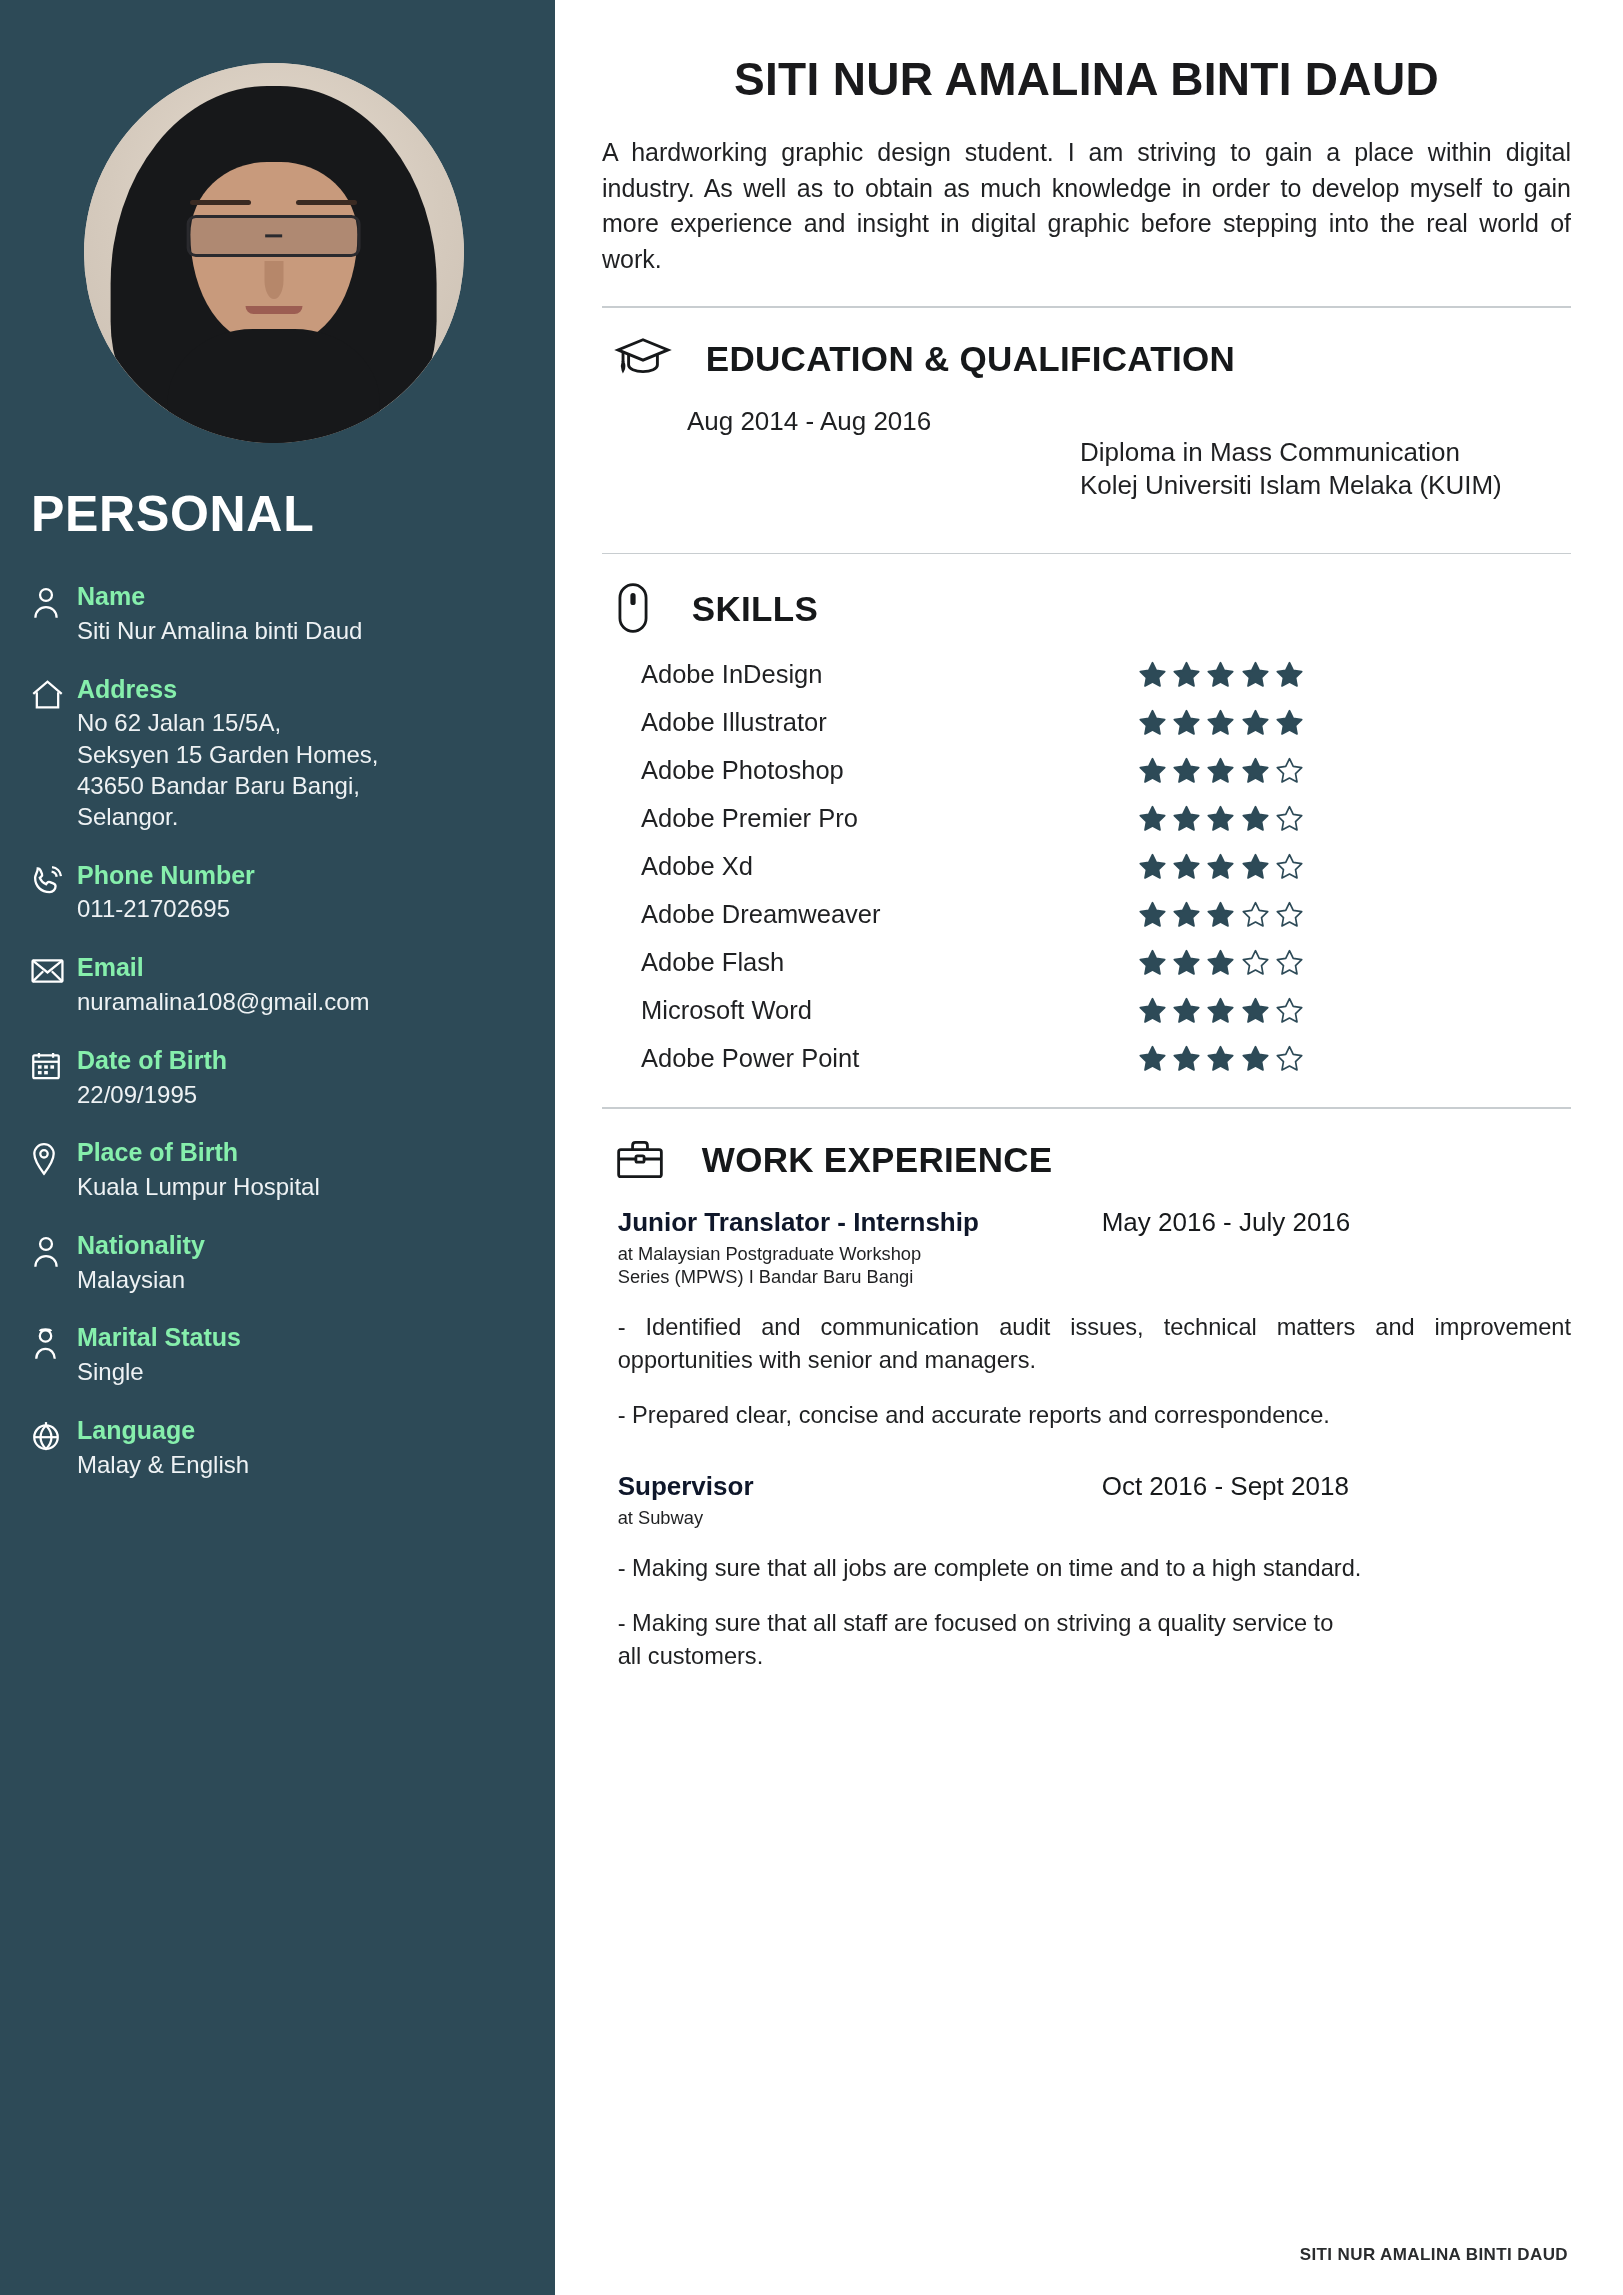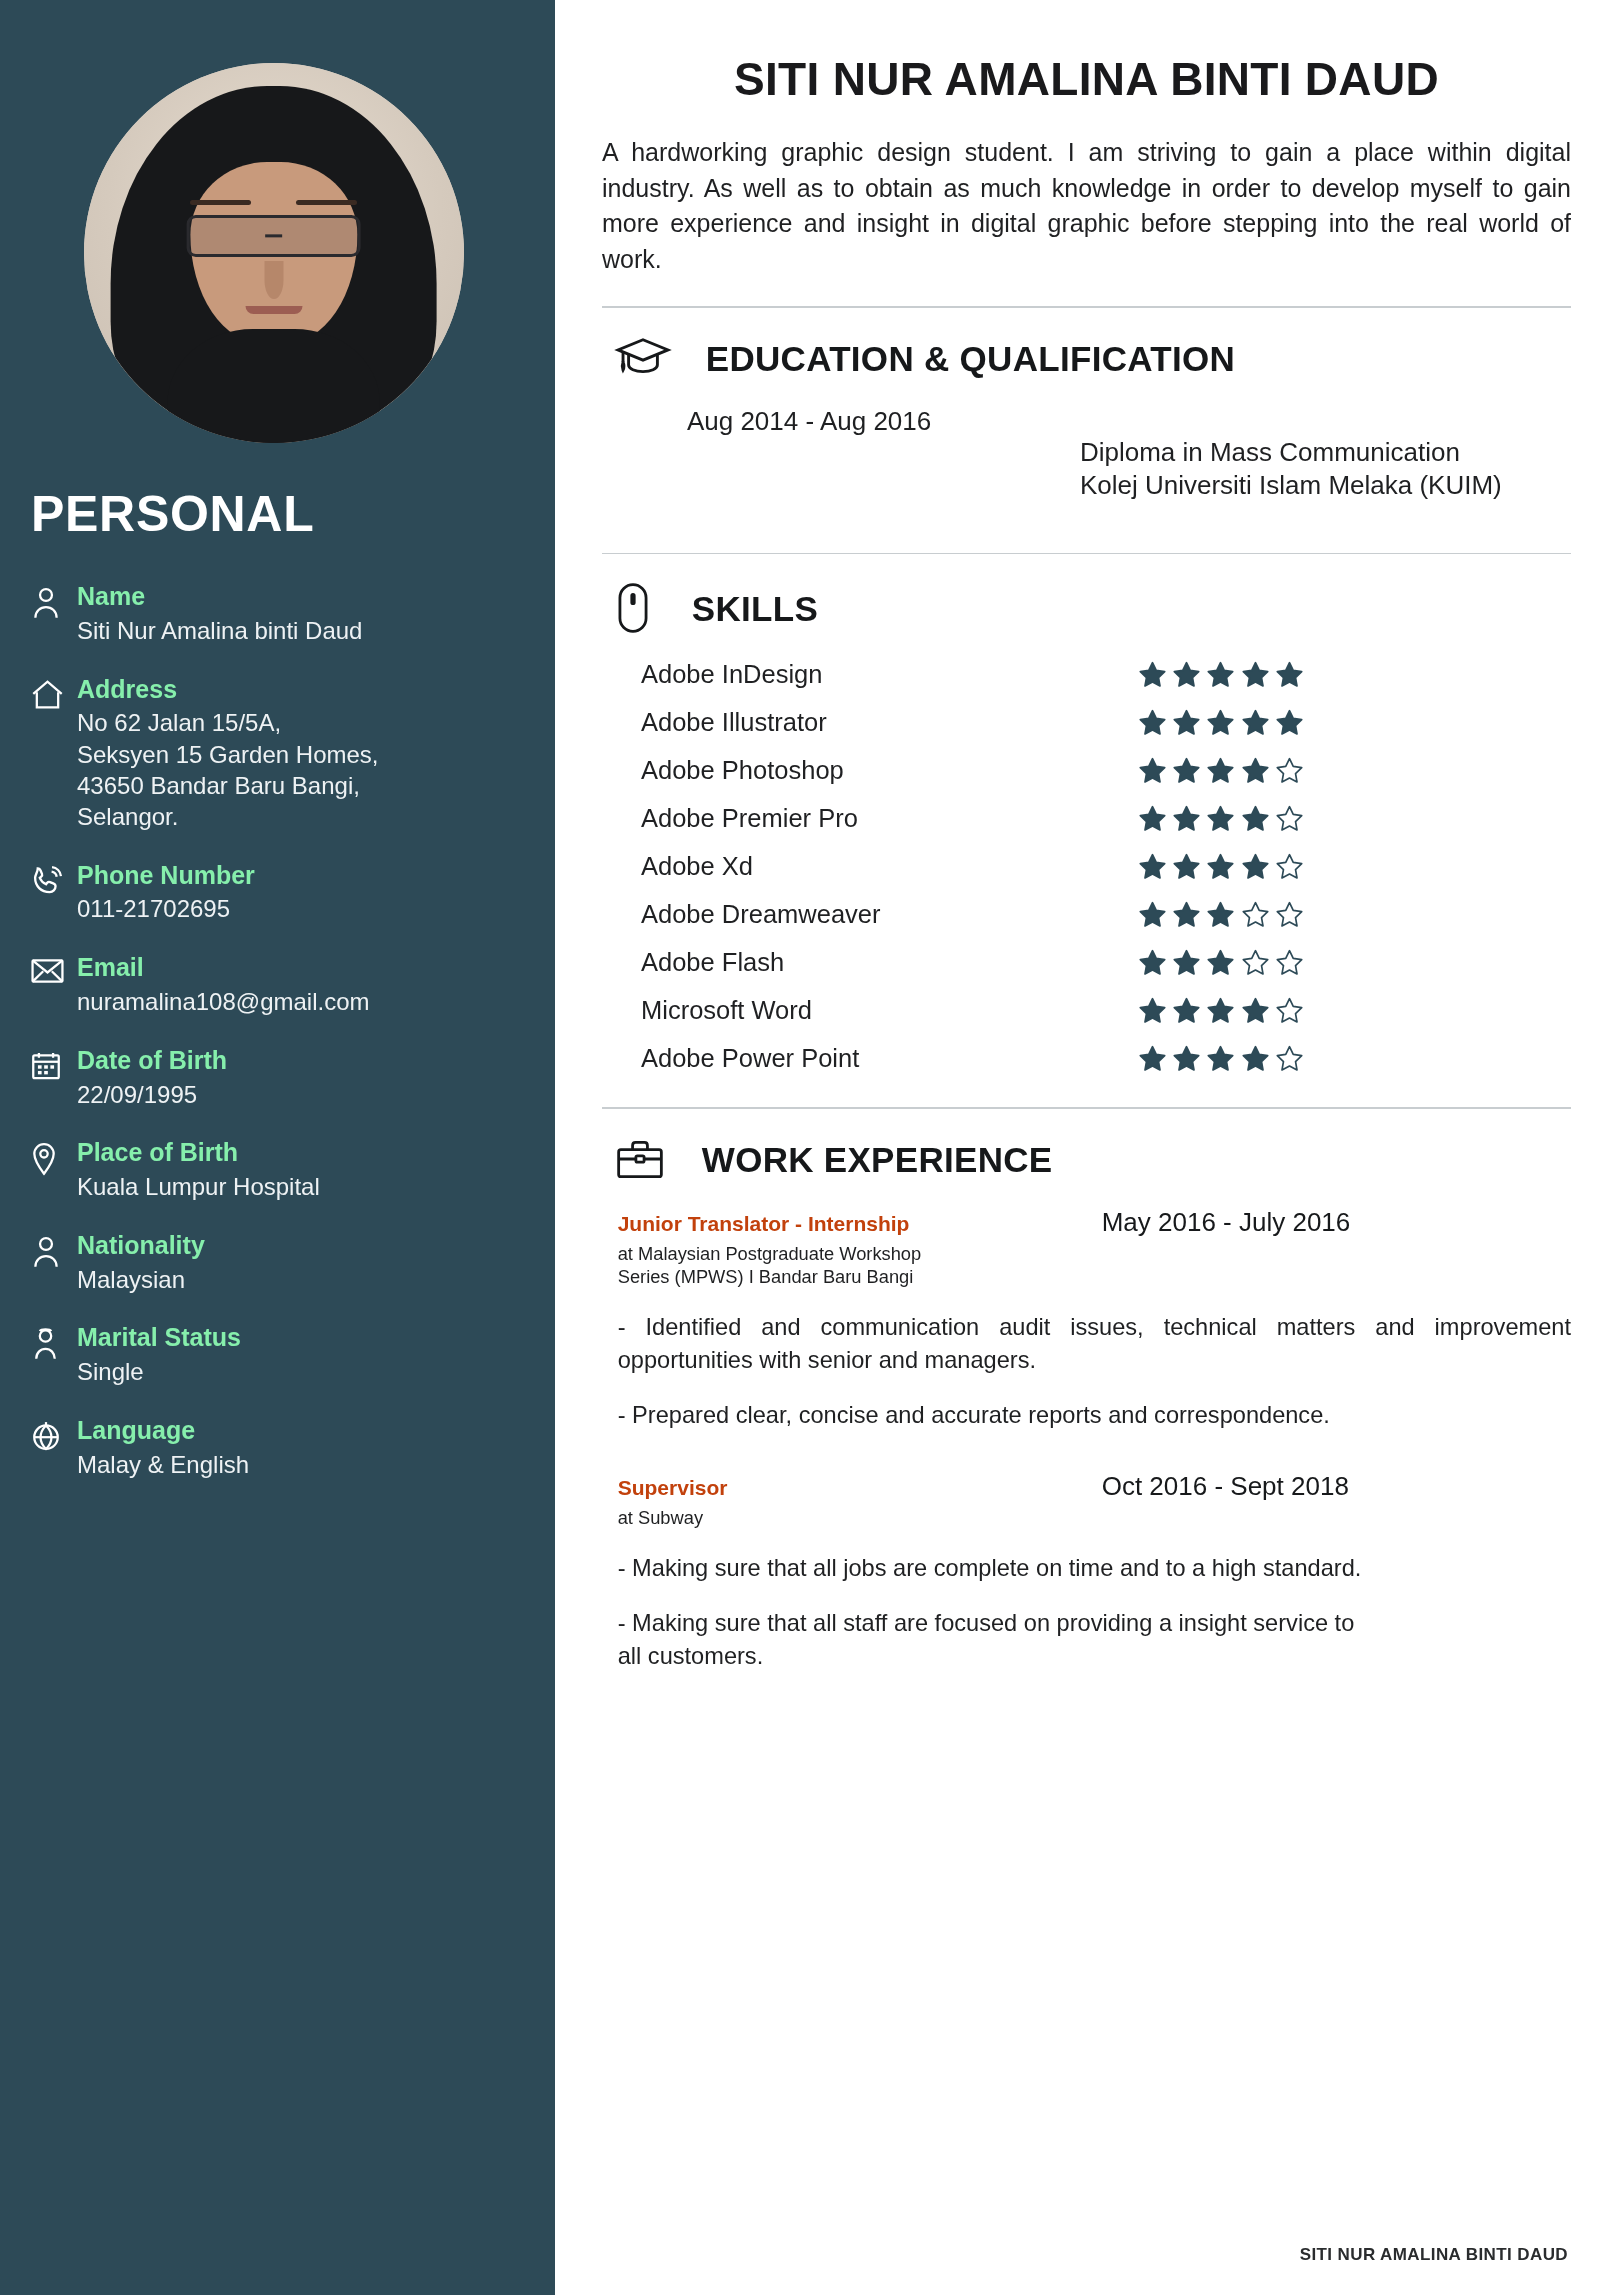--- a/index.html
+++ b/index.html
@@ -161,21 +161,21 @@
     align-items: center;
     margin-bottom: 19px;
   }
   .skill-name { font-size: 25.5px; flex: 0 0 497px; color:#1f2022; }
   .stars { display: flex; gap: 5.2px; }
   .star { width: 29px; height: 29px; display:block; }
 
   
   .work-block { margin: 0 0 0 15.7px; }
   .work-head { display: flex; align-items: baseline; }
-  .work-role { font-size: 21px; font-weight: bold; flex: 0 0 484px; color:#c2410c; }
+  .work-role { font-size: 26px; font-weight: bold; flex: 0 0 484px; color:#0f172a; }
   .work-dates { font-size: 26px; font-weight: normal; color:#17191b; }
   .work-sub { font-size: 18.3px; line-height: 1.3; margin-top: 3.9px; color:#1f2022; white-space: pre-line; }
   .work-bullet {
     font-size: 23.6px;
     line-height: 1.4;
     text-align: justify;
     margin-top: 22px;
     color:#1f2022;
     white-space: pre-line;
   }
@@ -599,21 +599,21 @@
 
     <div class="work-gap"></div>
 
     <div class="work-block" style="margin-top:22px;">
       <div class="work-head">
         <span class="work-role">Supervisor</span>
         <span class="work-dates">Oct 2016 - Sept 2018</span>
       </div>
       <div class="work-sub">at Subway</div>
       <div class="work-bullet">- Making sure that all jobs are complete on time and to a high standard.</div>
-      <div class="work-bullet">- Making sure that all staff are focused on providing a insight service to
+      <div class="work-bullet">- Making sure that all staff are focused on striving a quality service to
 all customers.</div>
     </div>
 
     <div class="footer">SITI NUR AMALINA BINTI DAUD</div>
   </main>
 
 </div>
 
 
 </body></html>

